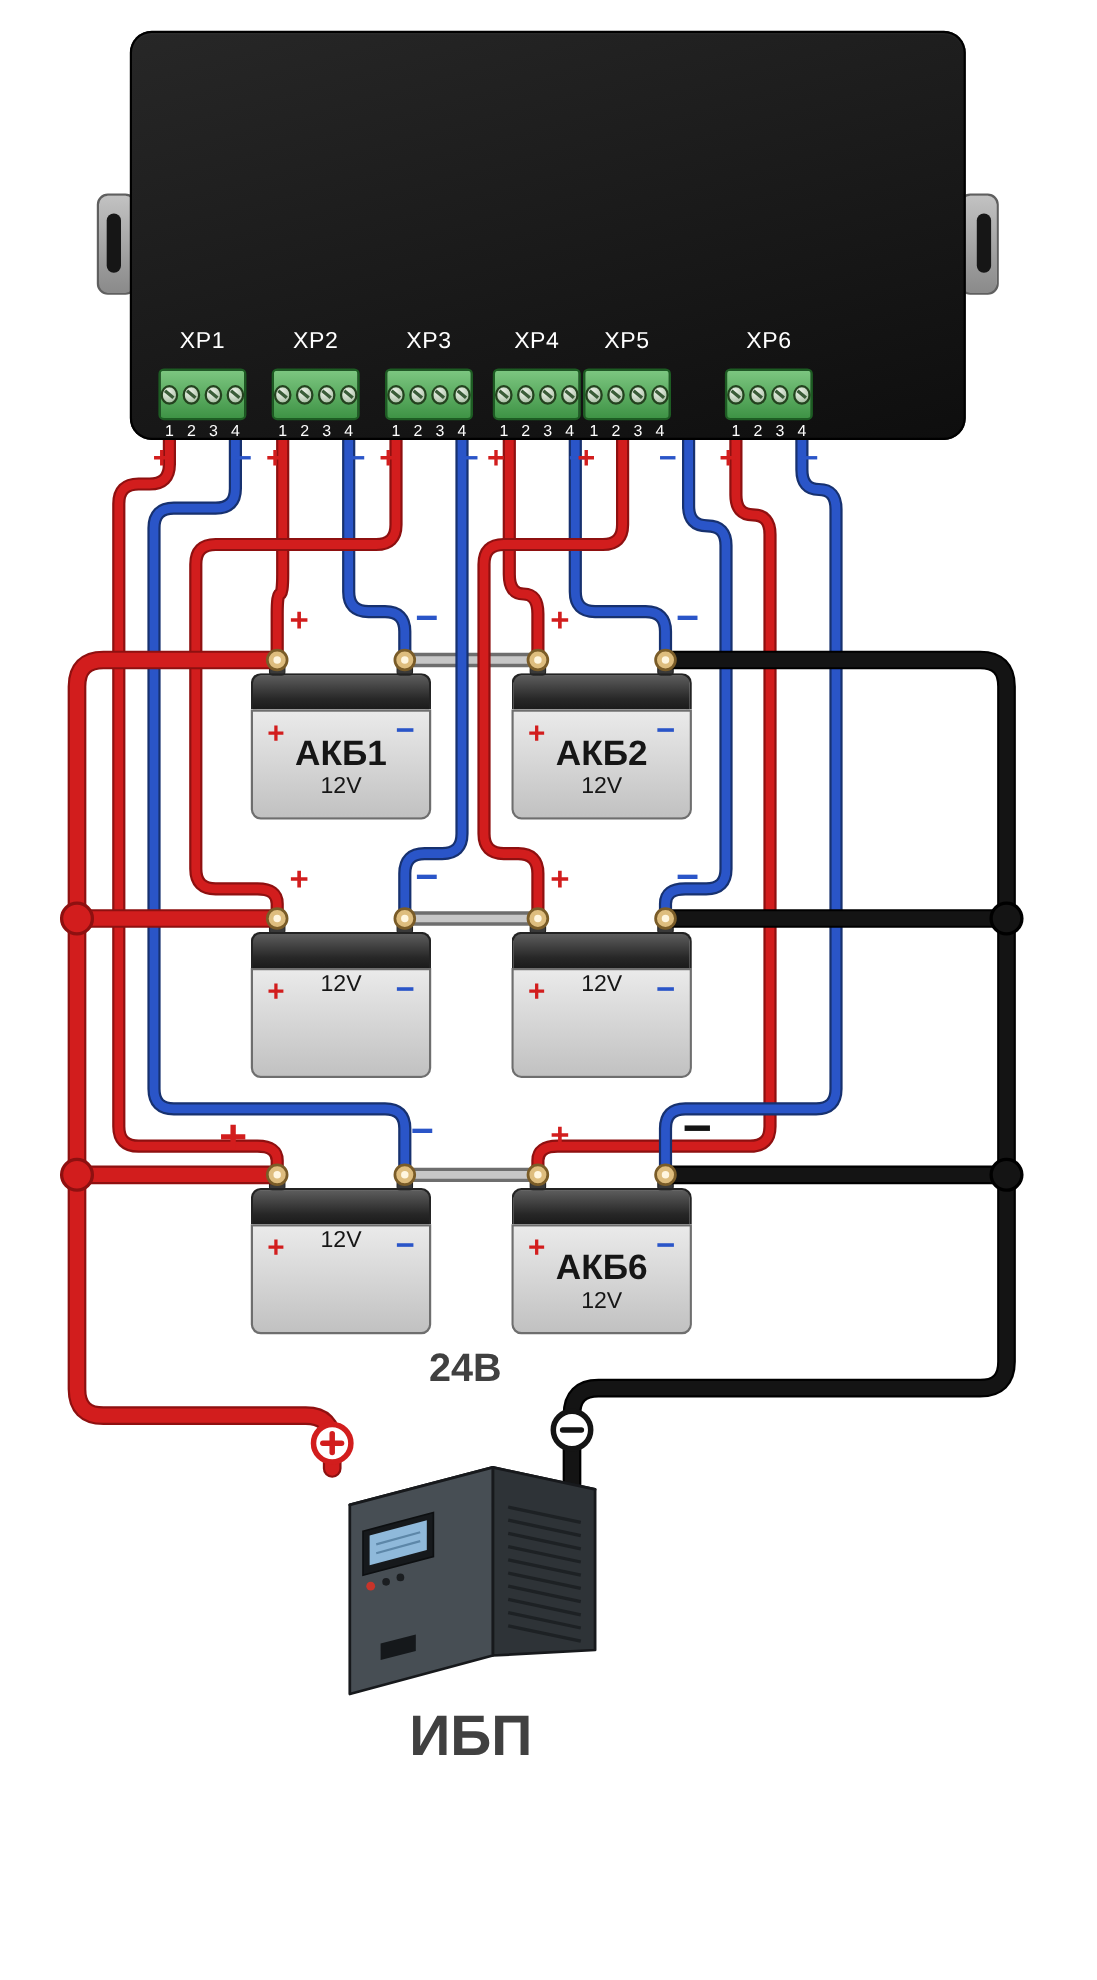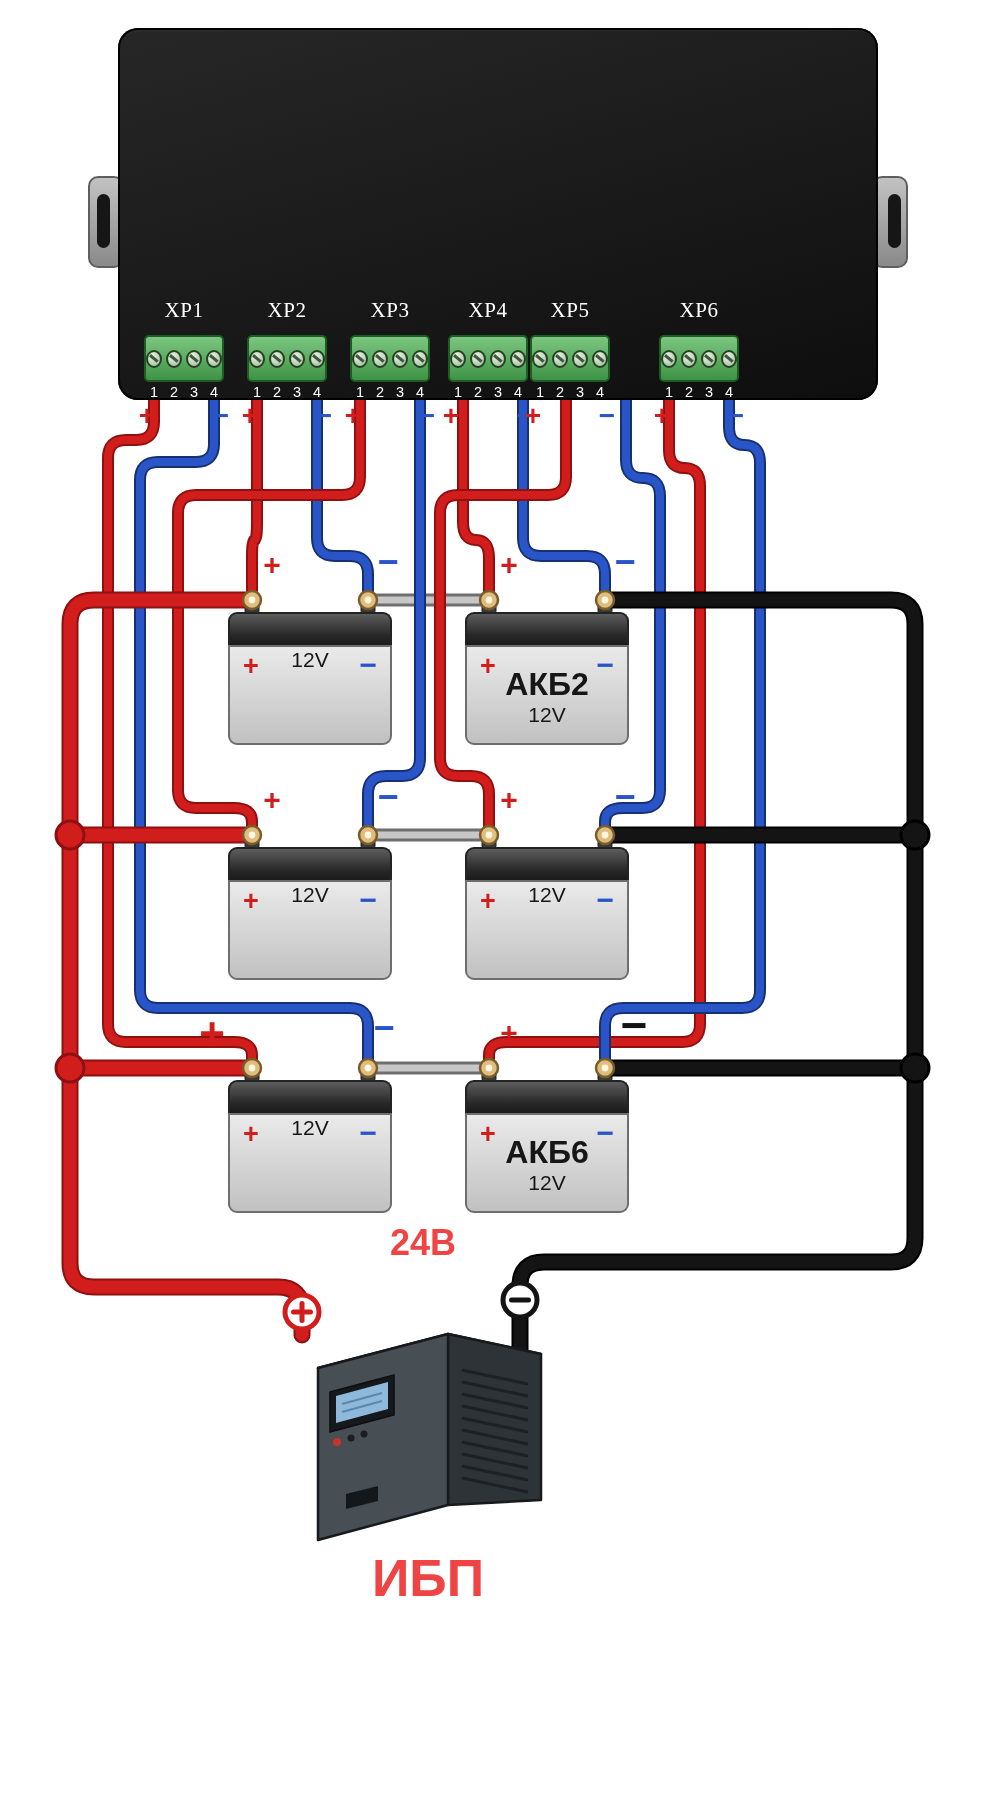--- a/index.html
+++ b/index.html
@@ -13,21 +13,21 @@
   .ear .slot{position:absolute;top:16px;width:13px;height:54px;background:#161616;border-radius:7px;}
   .ear.left{left:88px;}  .ear.left .slot{left:7px;}
   .ear.right{left:872px;} .ear.right .slot{left:14px;}
   
   .device{position:absolute;left:118px;top:28px;width:760px;height:372px;z-index:2;
           background:linear-gradient(165deg,#272727,#0e0e0e);
           border-radius:20px;
           box-shadow:inset 0 0 0 2px #000, inset 0 2px 3px rgba(255,255,255,.09);}
   #connectors{position:absolute;left:0;top:0;width:997px;height:460px;z-index:3;}
   .conn{position:absolute;top:298px;width:80px;text-align:center;color:#fff;}
-  .xp{font-size:21px;height:24px;letter-spacing:.5px;font-family:Liberation Serif, serif;}
+  .xp{font-size:21px;height:24px;letter-spacing:.5px;}
   .block{margin-top:13px;height:47px;display:flex;align-items:center;justify-content:center;gap:4px;
          background:linear-gradient(180deg,#7cc680,#3e9345);
          border:2px solid #1d5c23;border-radius:5px;box-sizing:border-box;}
   .screw{width:14px;height:14px;border-radius:50%;
          background:radial-gradient(circle at 35% 30%,#eff4eb,#9cb598);
          border:2px solid #24421f;position:relative;box-sizing:content-box;}
   .screw::after{content:"";position:absolute;left:1px;right:1px;top:5.5px;height:2.5px;
                 background:#3a5c38;transform:rotate(40deg);}
   .nums{display:flex;justify-content:space-between;padding:2px 6px 0;font-size:14.5px;}
   .pol{position:absolute;top:104px;left:0;width:80px;height:30px;font-weight:700;font-size:28px;line-height:1;}
@@ -42,21 +42,21 @@
          border:2px solid #6e6e6e;border-radius:0 0 9px 9px;box-sizing:border-box;
          text-align:center;position:relative;color:#161616;}
   .bp{position:absolute;left:13px;top:4px;font-size:27px;font-weight:700;}
   .bm{position:absolute;right:13px;top:1px;font-size:30px;font-weight:700;}
   .bname{padding-top:21px;font-size:32px;font-weight:700;line-height:1.05;}
   .bv{font-size:21px;margin-top:1px;}
   
   #top-labels{position:absolute;left:0;top:0;width:997px;height:1400px;z-index:3;pointer-events:none;}
   .toplabel{position:absolute;font-weight:700;line-height:1;transform:translateX(-50%);}
   
-  .biglabel{position:absolute;z-index:3;text-align:center;color:#ef4444;font-weight:700;}
+  .biglabel{position:absolute;z-index:3;text-align:center;color:#404040;font-weight:700;}
   #label-24v{left:358px;top:1222px;width:130px;font-size:36px;}
   #label-ups{left:356px;top:1548px;width:144px;font-size:52px;}
   #ups{position:absolute;left:280px;top:1312px;z-index:2;}
 </style>
 </head>
 <body>
 
 <div class="stage">
 
   <svg id="wire-layer" width="997" height="1800" viewBox="0 0 997 1800">
@@ -274,20 +274,21 @@
         </div>
       </div>
     </div>
 
   <div id="batteries">
       <div class="battery" style="left: 228px; top: 612px;">
         <div class="band"></div>
         <div class="bbody">
           <span class="bp" style="color: rgb(210, 29, 29);">+</span>
           <span class="bm" style="color: rgb(42, 85, 200);">−</span>
+          <div class="bname">АКБ1</div>
           <div class="bv">12V</div>
         </div>
       </div>
       <div class="battery" style="left: 465px; top: 612px;">
         <div class="band"></div>
         <div class="bbody">
           <span class="bp" style="color: rgb(210, 29, 29);">+</span>
           <span class="bm" style="color: rgb(42, 85, 200);">−</span>
           <div class="bname">АКБ2</div>
           <div class="bv">12V</div>

